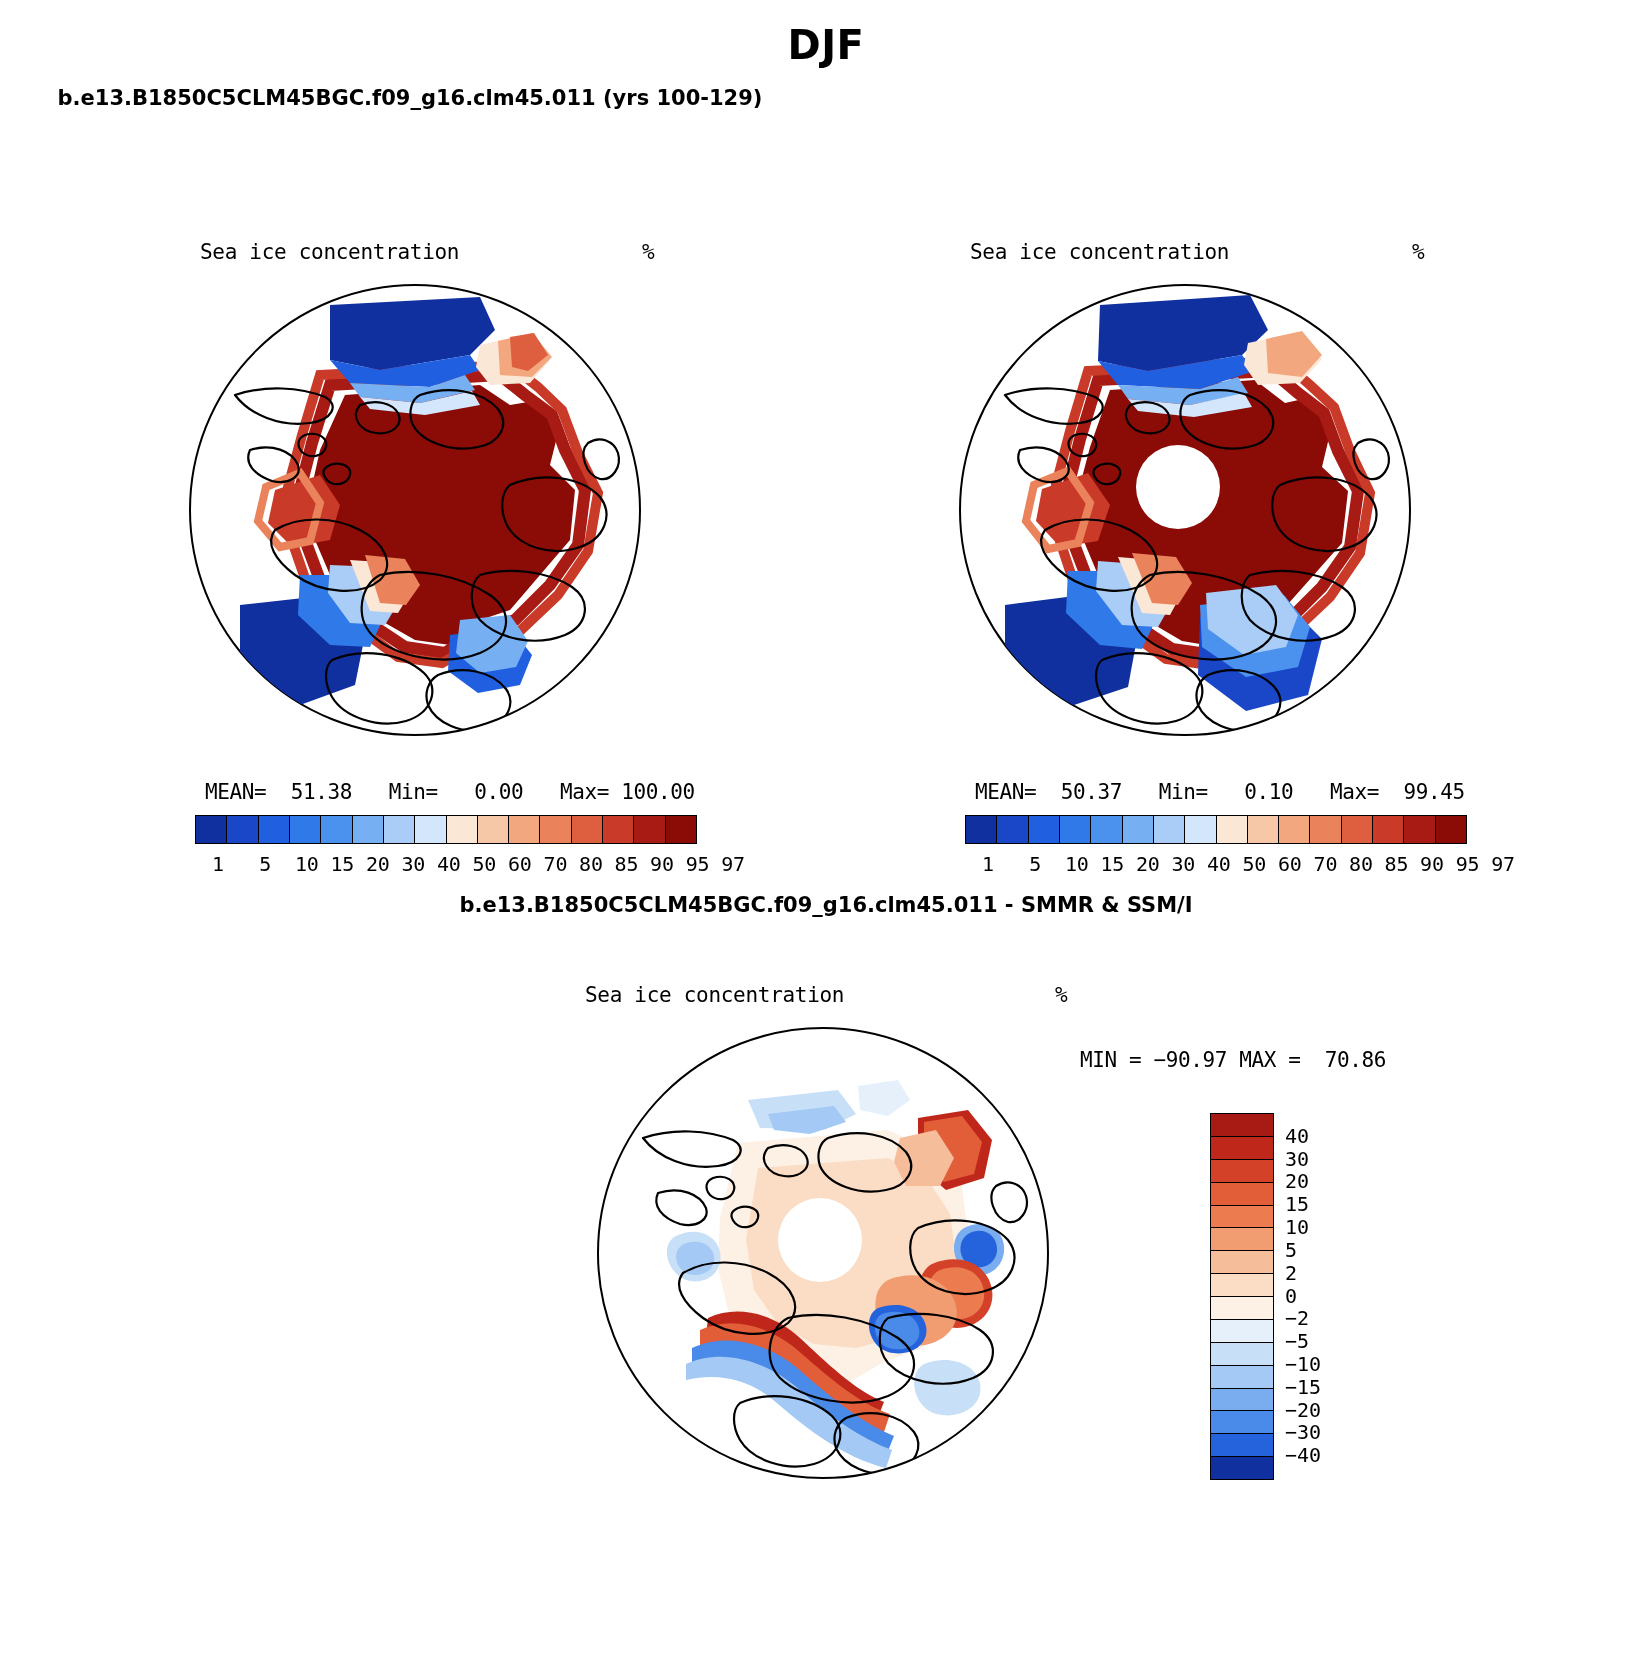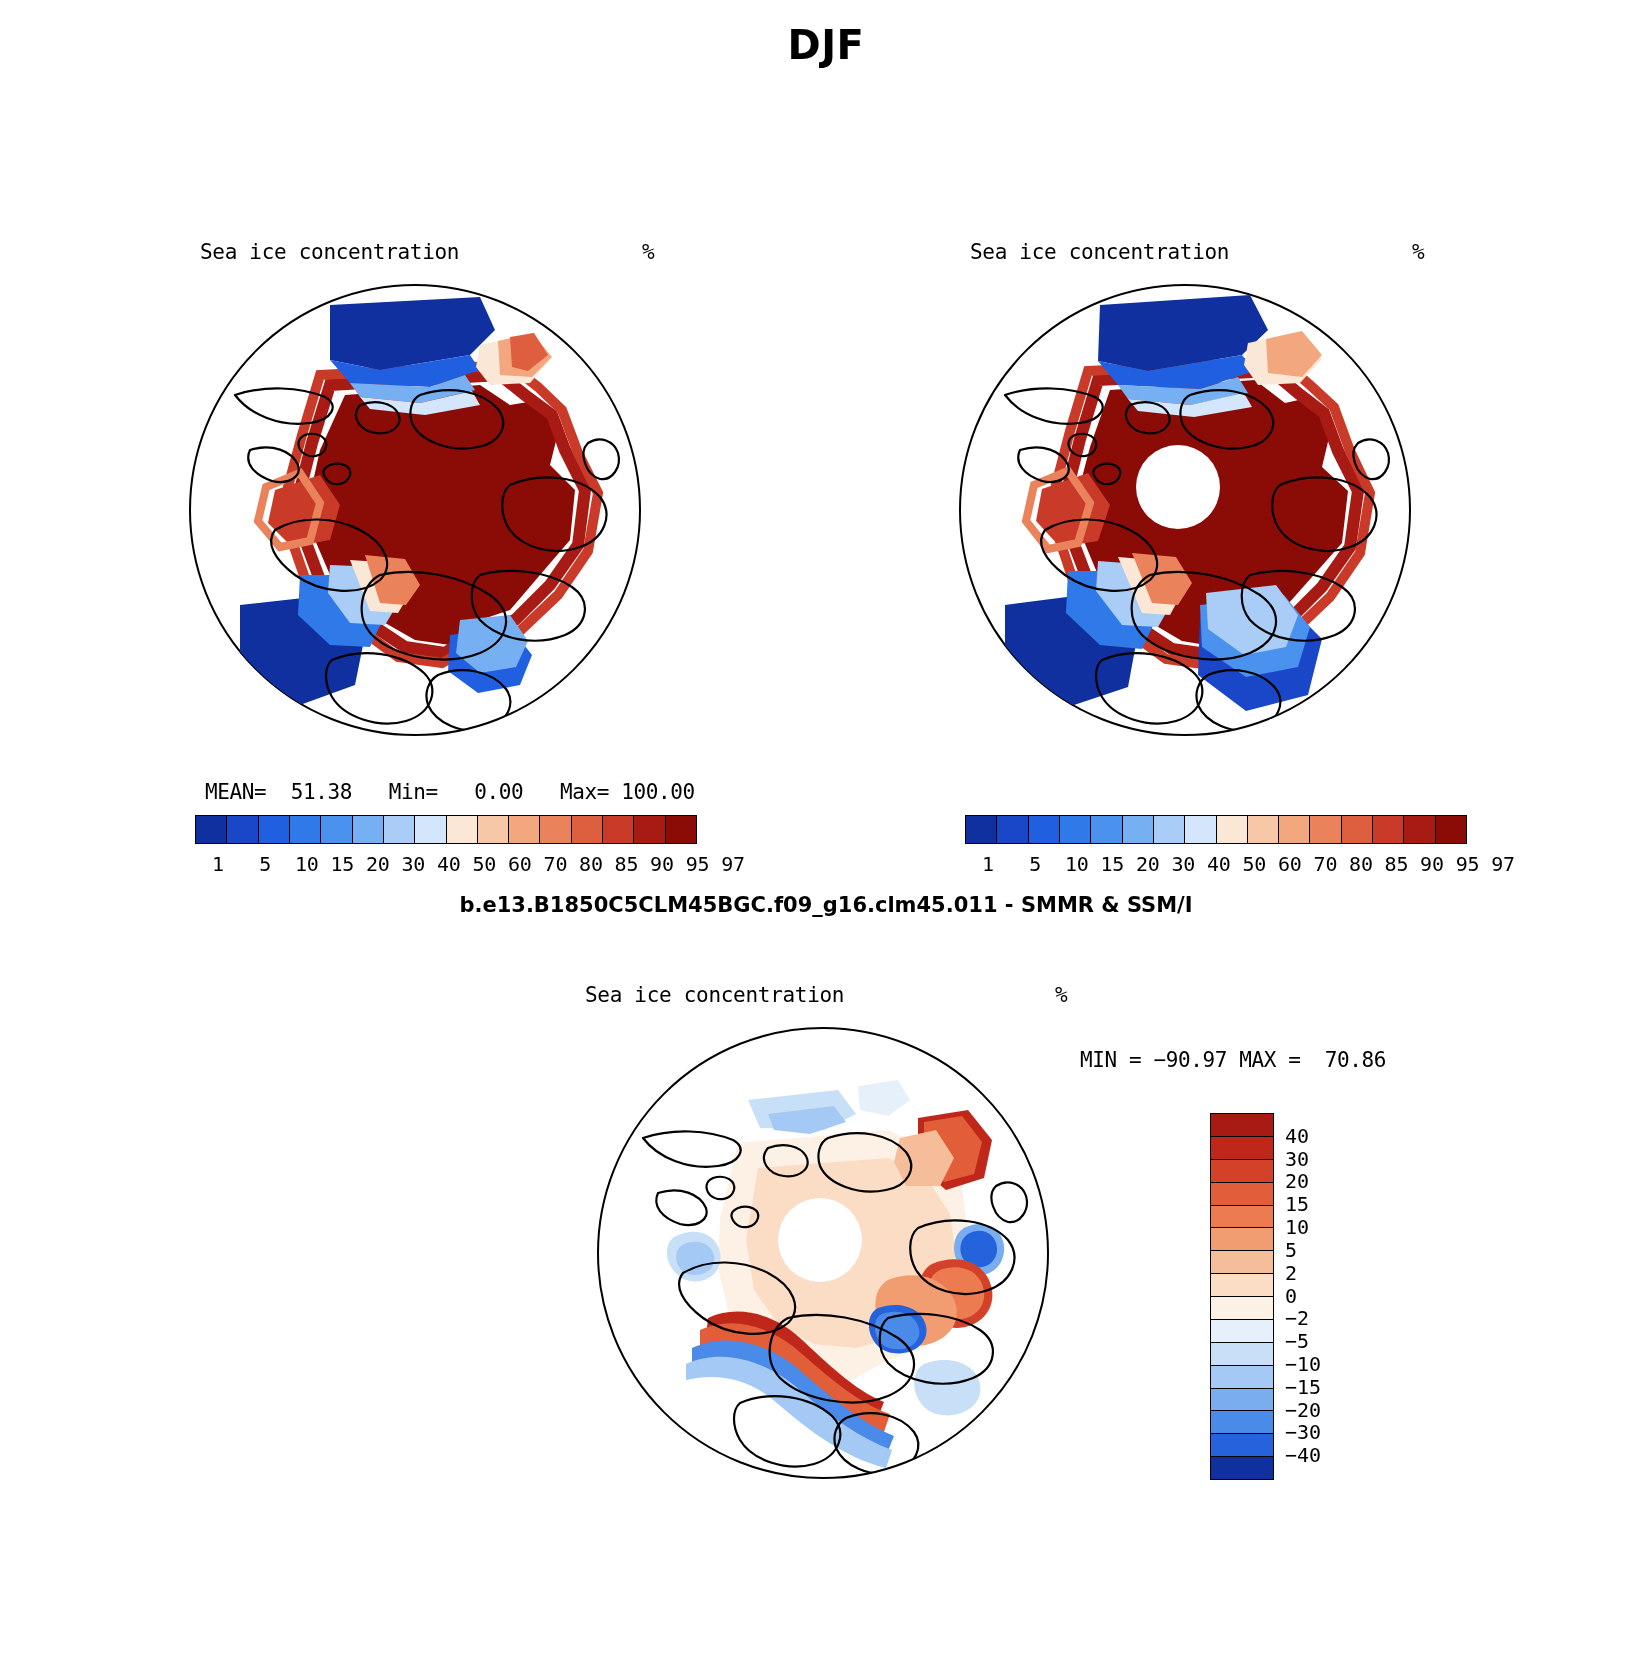--- a/index.html
+++ b/index.html
@@ -119,20 +119,21 @@
 </style>
 </head>
 <body>
 
 <div class="page">
 
   <div id="main-title">DJF</div>
 
   <div class="panel" style="left:40px; top:80px; width:740px; height:700px;">
 
+    <div class="panel-title" style="top:6px;">b.e13.B1850C5CLM45BGC.f09_g16.clm45.011 (yrs 100-129)</div>
 
     <div class="var-row var-name" style="top:160px; left:160px;">Sea ice concentration</div>
     <div class="var-row" style="top:160px; left:602px;">%</div>
 
     <div class="map-wrap" style="left:140px; top:195px;">
       <svg width="470" height="470" viewBox="0 0 470 470">
         <defs>
           <clipPath id="clipA">
               <circle cx="235" cy="235" r="225"></circle>
             </clipPath>
@@ -260,20 +261,21 @@
             <path d="M240,120 C270,110 302,116 318,134 C330,150 320,168 298,172 C270,178 240,166 232,148 C228,136 232,124 240,120 Z"></path>
             <path d="M180,130 C196,124 212,128 218,138 C224,150 212,160 196,158 C180,156 170,142 180,130 Z"></path>
             <path d="M408,168 C420,160 434,166 438,178 C442,192 432,206 420,204 C406,200 398,178 408,168 Z"></path>
             <path d="M152,385 C182,372 222,378 244,398 C260,414 252,438 226,446 C198,454 164,442 152,422 C144,408 144,392 152,385 Z"></path>
             <path d="M258,400 C282,390 312,396 326,414 C336,428 328,448 306,454 C282,460 256,448 248,430 C244,418 248,406 258,400 Z"></path>
           </g>
         </g>
       </svg>
     </div>
 
+    <div class="stats-row" style="top:700px; left:165px;">MEAN=  50.37   Min=   0.10   Max=  99.45</div>
 
     <div class="cbar" style="top:735px; left:155px; width:500px;">
       <span style="background:#1030a0"></span>
         <span style="background:#1a47c8"></span>
         <span style="background:#2060e0"></span>
         <span style="background:#2f7ae8"></span>
         <span style="background:#4b92ee"></span>
         <span style="background:#77b0f2"></span>
         <span style="background:#a9cdf6"></span>
         <span style="background:#d4e6fb"></span>

